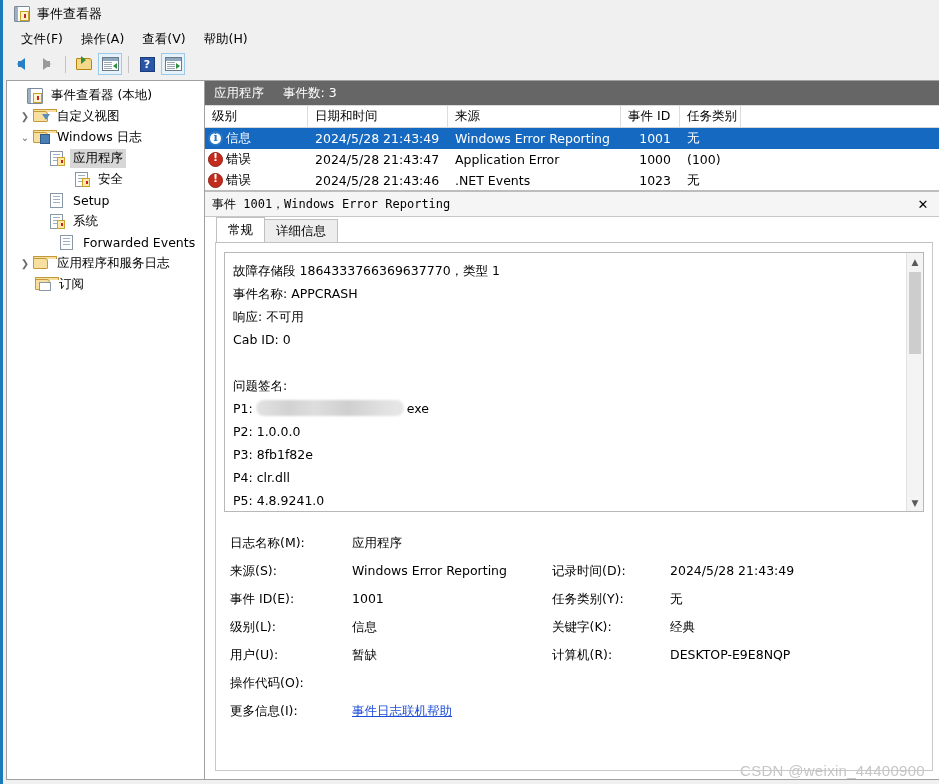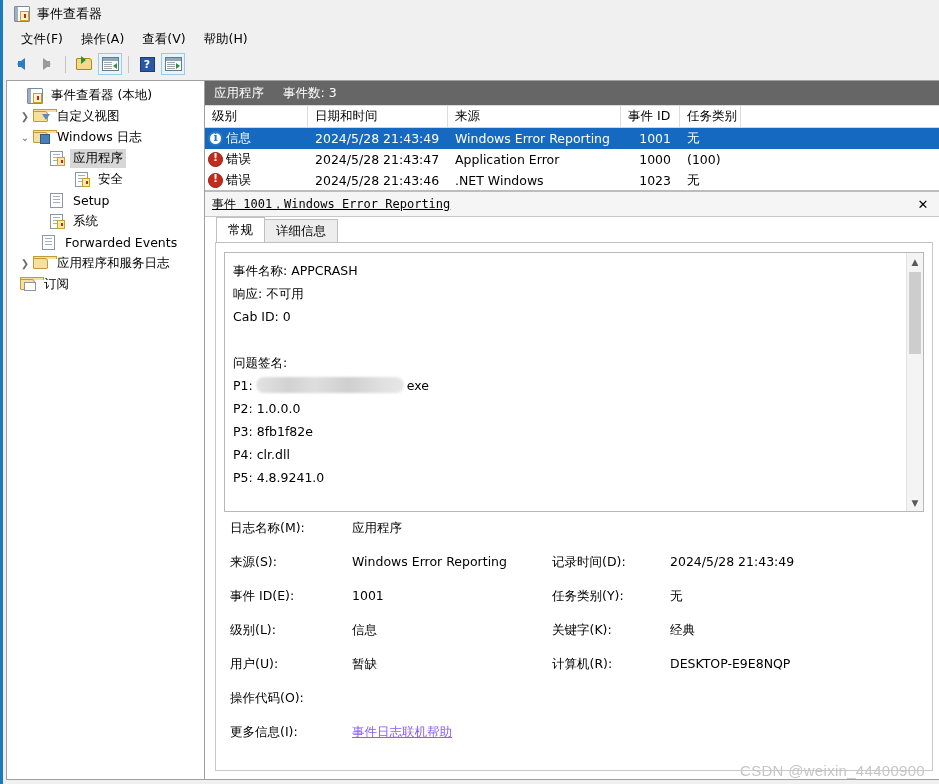--- a/index.html
+++ b/index.html
@@ -317,21 +317,20 @@
     align-items: center;
     justify-content: space-between;
     padding: 0 8px 0 7px;
     background: #f5f5f5;
     border-bottom: 1px solid #c8c8c8;
     flex: 0 0 25px;
   }
   #detail-title-bar .dt-text {
     font-family: "DejaVu Sans Mono", "Liberation Mono", monospace;
     font-size: 12px;
-    text-decoration: underline;
   }
   #detail-close {
     width: 20px; height: 20px;
     display: flex; align-items: center; justify-content: center;
     font-weight: bold; font-size: 13px;
     cursor: default;
   }
 
   
   #detail-tabs {
@@ -415,31 +414,31 @@
   #desc-scroll .sb-thumb {
     position: absolute;
     left: 2px; right: 2px;
     top: 19px;
     height: 82px;
     background: #cdcdcd;
   }
 
   
   #meta-grid {
-    margin-top: 8px;
+    margin-top: 23px;
     display: grid;
     grid-template-columns: 122px 200px 118px auto;
-    row-gap: 17px;
+    row-gap: 11px;
     font-size: 12.5px;
     padding-left: 6px;
   }
   #meta-grid .lbl { white-space: nowrap; }
   #meta-grid .val { white-space: nowrap; }
   .help-link {
-    color: #8b5cf6;
+    color: #1d4ed8;
     text-decoration: underline;
     cursor: pointer;
   }
 
   
   #watermark {
     position: absolute;
     right: 14px;
     bottom: 5px;
     font-size: 15px;
@@ -561,37 +560,37 @@
         </div>
 
         <div class="tree-node" style="padding-left:42px">
           <span class="ti log t-icon">
             <span class="pg"></span>
               <span class="bdg"></span>
           </span>
           <span class="t-label">系统</span>
         </div>
 
-        <div class="tree-node" style="padding-left:34px">
+        <div class="tree-node" style="padding-left:52px">
           <span class="ti log t-icon">
             <span class="pg"></span>
           </span>
           <span class="t-label">Forwarded Events</span>
         </div>
 
         <div class="tree-node" style="padding-left:10px">
           <span class="twisty">❯</span>
           <span class="ti folder t-icon">
             <span class="tab"></span>
               <span class="fb"></span>
           </span>
           <span class="t-label">应用程序和服务日志</span>
         </div>
 
-        <div class="tree-node" style="padding-left:13px">
+        <div class="tree-node" style="padding-left:28px">
           <span class="ti folder sub t-icon">
             <span class="tab"></span>
               <span class="fb"></span>
           </span>
           <span class="t-label">订阅</span>
         </div>
 
       </div>
     </div>
 
@@ -634,21 +633,21 @@
           <div class="cell num" style="width:59px">1000</div>
           <div class="cell" style="width:61px">(100)</div>
         </div>
 
         <div class="row">
           <div class="cell lvl" style="width:103px">
             <span class="lvl-ico error"></span>
             <span>错误</span>
           </div>
           <div class="cell" style="width:140px">2024/5/28 21:43:46</div>
-          <div class="cell" style="width:173px">.NET Windows</div>
+          <div class="cell" style="width:173px">.NET Events</div>
           <div class="cell num" style="width:59px">1023</div>
           <div class="cell" style="width:61px">无</div>
         </div>
 
       </div>
 
       <div id="detail-panel">
 
         <div id="detail-title-bar">
           <span class="dt-text">事件 1001，Windows Error Reporting</span>
@@ -657,20 +656,21 @@
 
         <div id="detail-tabs">
           <div class="tab active">常规</div>
           <div class="tab">详细信息</div>
         </div>
 
         <div id="detail-content">
 
           <div id="desc-box">
             <div id="desc-text">
+              <div>故障存储段 1864333766369637770，类型 1</div>
               <div>事件名称: APPCRASH</div>
               <div>响应: 不可用</div>
               <div>Cab ID: 0</div>
               <div>&nbsp;</div>
               <div>问题签名:</div>
               <div>
                 <span>P1:</span><span class="blur-chip"></span><span>exe</span>
               </div>
               <div>P2: 1.0.0.0</div>
               <div>P3: 8fb1f82e</div>

